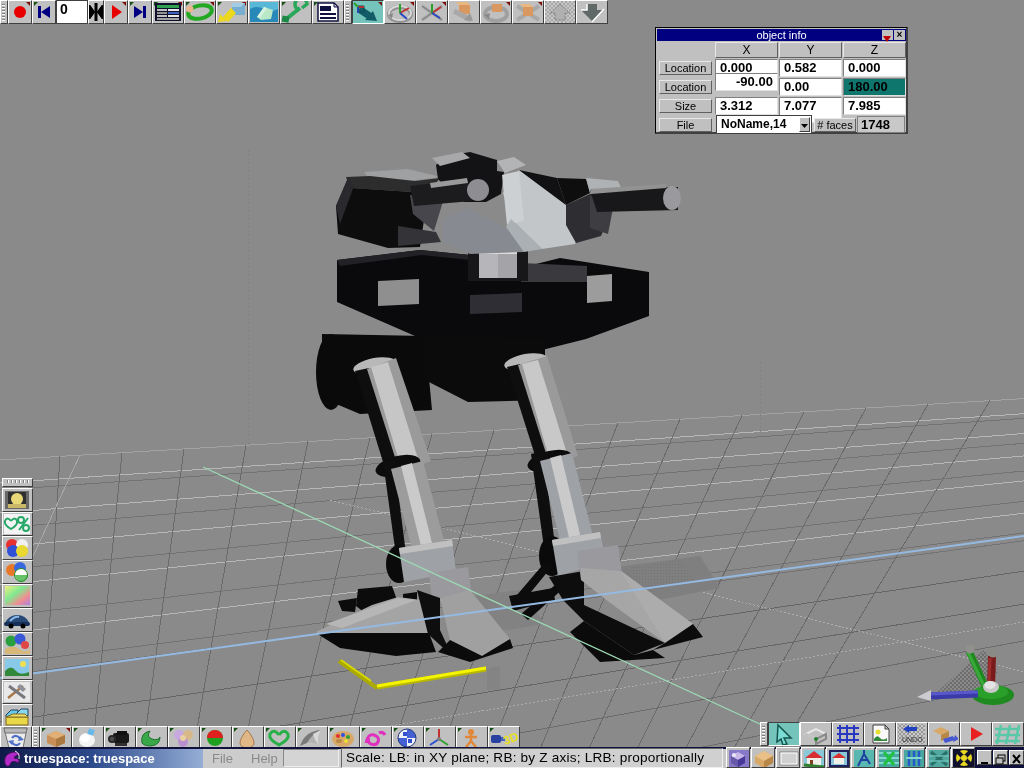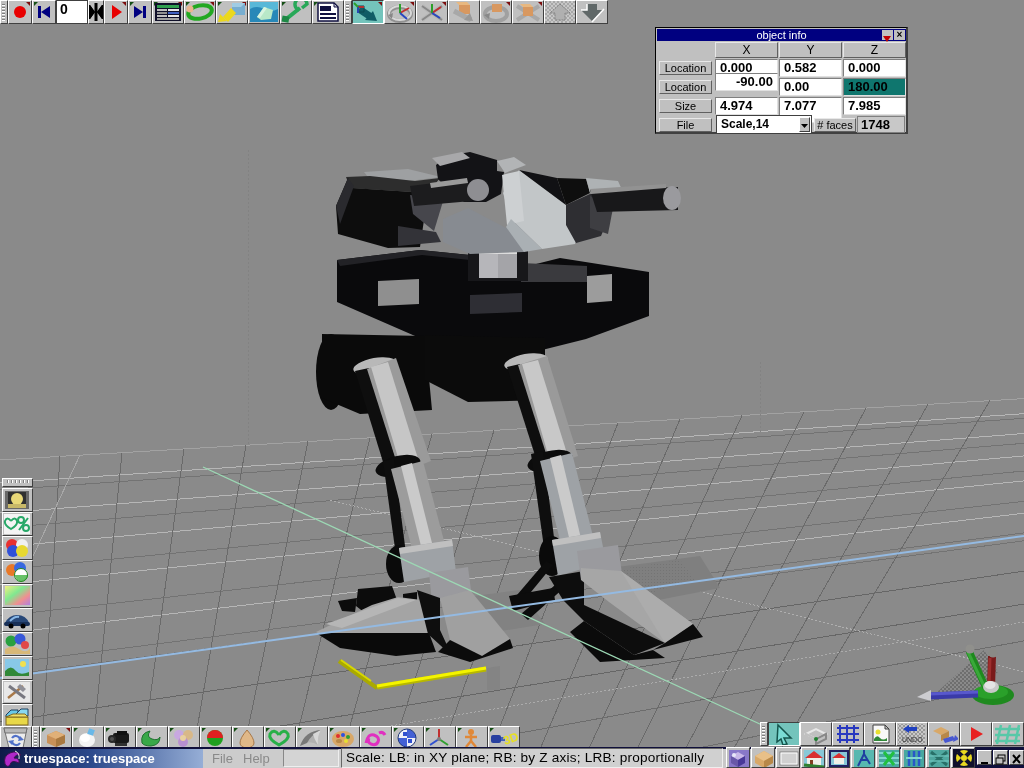--- a/index.html
+++ b/index.html
@@ -389,25 +389,25 @@
       <div class="abs" style="left:187px;top:14px;width:63px;height:16px;background:#c0c0c0;border-top:1px solid #e8e8e8;border-left:1px solid #e8e8e8;border-right:1px solid #606060;border-bottom:1px solid #606060;box-sizing:border-box;font:12px 'Liberation Sans',sans-serif;text-align:center;line-height:14px">Z</div>
       <div class="abs" style="left:3px;top:33px;width:53px;height:14px;background:#c0c0c0;border-top:1px solid #e8e8e8;border-left:1px solid #e8e8e8;border-right:1px solid #606060;border-bottom:1px solid #606060;box-sizing:border-box;font:11px 'Liberation Sans',sans-serif;text-align:center;line-height:12px">Location</div>
       <div class="abs" style="left:59px;top:31px;width:63px;height:18px;background:#fff;border:1px solid #808080;border-right:1px solid #e0e0e0;border-bottom:1px solid #e0e0e0;box-sizing:border-box;font:bold 13px 'Liberation Sans',sans-serif;line-height:16px;padding-left:4px">0.000</div>
       <div class="abs" style="left:123px;top:31px;width:63px;height:18px;background:#fff;border:1px solid #808080;border-right:1px solid #e0e0e0;border-bottom:1px solid #e0e0e0;box-sizing:border-box;font:bold 13px 'Liberation Sans',sans-serif;line-height:16px;padding-left:4px">0.582</div>
       <div class="abs" style="left:187px;top:31px;width:63px;height:18px;background:#fff;border:1px solid #808080;border-right:1px solid #e0e0e0;border-bottom:1px solid #e0e0e0;box-sizing:border-box;font:bold 13px 'Liberation Sans',sans-serif;line-height:16px;padding-left:4px">0.000</div>
       <div class="abs" style="left:3px;top:52px;width:53px;height:14px;background:#c0c0c0;border-top:1px solid #e8e8e8;border-left:1px solid #e8e8e8;border-right:1px solid #606060;border-bottom:1px solid #606060;box-sizing:border-box;font:11px 'Liberation Sans',sans-serif;text-align:center;line-height:12px">Location</div>
       <div class="abs" style="left:59px;top:45px;width:63px;height:18px;background:#fff;border:1px solid #808080;border-right:1px solid #e0e0e0;border-bottom:1px solid #e0e0e0;box-sizing:border-box;font:bold 13px 'Liberation Sans',sans-serif;line-height:16px;padding-left:20px">-90.00</div>
       <div class="abs" style="left:123px;top:50px;width:63px;height:18px;background:#fff;border:1px solid #808080;border-right:1px solid #e0e0e0;border-bottom:1px solid #e0e0e0;box-sizing:border-box;font:bold 13px 'Liberation Sans',sans-serif;line-height:16px;padding-left:4px">0.00</div>
       <div class="abs" style="left:187px;top:50px;width:63px;height:18px;background:#0f766e;border:1px solid #808080;border-right:1px solid #e0e0e0;border-bottom:1px solid #e0e0e0;box-sizing:border-box;font:bold 13px 'Liberation Sans',sans-serif;line-height:16px;padding-left:4px">180.00</div>
       <div class="abs" style="left:3px;top:71px;width:53px;height:14px;background:#c0c0c0;border-top:1px solid #e8e8e8;border-left:1px solid #e8e8e8;border-right:1px solid #606060;border-bottom:1px solid #606060;box-sizing:border-box;font:11px 'Liberation Sans',sans-serif;text-align:center;line-height:12px">Size</div>
-      <div class="abs" style="left:59px;top:69px;width:63px;height:18px;background:#fff;border:1px solid #808080;border-right:1px solid #e0e0e0;border-bottom:1px solid #e0e0e0;box-sizing:border-box;font:bold 13px 'Liberation Sans',sans-serif;line-height:16px;padding-left:4px">4.974</div>
+      <div class="abs" style="left:59px;top:69px;width:63px;height:18px;background:#fff;border:1px solid #808080;border-right:1px solid #e0e0e0;border-bottom:1px solid #e0e0e0;box-sizing:border-box;font:bold 13px 'Liberation Sans',sans-serif;line-height:16px;padding-left:4px">3.312</div>
       <div class="abs" style="left:123px;top:69px;width:63px;height:26px;background:#fff;border:1px solid #808080;border-right:1px solid #e0e0e0;border-bottom:1px solid #e0e0e0;box-sizing:border-box;font:bold 13px 'Liberation Sans',sans-serif;line-height:16px;padding-left:4px">7.077</div>
       <div class="abs" style="left:187px;top:69px;width:63px;height:18px;background:#fff;border:1px solid #808080;border-right:1px solid #e0e0e0;border-bottom:1px solid #e0e0e0;box-sizing:border-box;font:bold 13px 'Liberation Sans',sans-serif;line-height:16px;padding-left:4px">7.985</div>
       <div class="abs" style="left:3px;top:90px;width:53px;height:14px;background:#c0c0c0;border-top:1px solid #e8e8e8;border-left:1px solid #e8e8e8;border-right:1px solid #606060;border-bottom:1px solid #606060;box-sizing:border-box;font:11px 'Liberation Sans',sans-serif;text-align:center;line-height:12px">File</div>
-      <div class="abs" style="left:60px;top:87px;width:96px;height:19px;background:#fff;border:1px solid #404040;box-sizing:border-box;font:bold 12px 'Liberation Sans',sans-serif;line-height:17px;padding-left:4px">Scale,14</div>
+      <div class="abs" style="left:60px;top:87px;width:96px;height:19px;background:#fff;border:1px solid #404040;box-sizing:border-box;font:bold 12px 'Liberation Sans',sans-serif;line-height:17px;padding-left:4px">NoName,14</div>
       <div class="abs" style="left:143px;top:89px;width:11px;height:15px;background:#c0c0c0;border-top:1px solid #fff;border-left:1px solid #fff;border-right:1px solid #404040;border-bottom:1px solid #404040;box-sizing:border-box"><svg width="9" height="13">
           <polygon points="1,5 8,5 4.5,9" fill="#000"></polygon>
         </svg></div>
       <div class="abs" style="left:158px;top:90px;width:42px;height:14px;background:#c0c0c0;border-top:1px solid #e8e8e8;border-left:1px solid #e8e8e8;border-right:1px solid #606060;border-bottom:1px solid #606060;box-sizing:border-box;font:11px 'Liberation Sans',sans-serif;text-align:center;line-height:12px"># faces</div>
       <div class="abs" style="left:201px;top:88px;width:48px;height:17px;background:#c8c8c8;border:1px solid #808080;box-sizing:border-box;font:bold 13px 'Liberation Sans',sans-serif;line-height:15px;padding-left:3px">1748</div>
     </div>
   </div>
 
 <div id="ltb">
     <div class="grip" style="left:2px;top:478px;width:31px;height:9px">
@@ -735,21 +735,21 @@
 <div id="sbar">
     <div class="abs" style="left:0;top:747px;width:1024px;height:21px;background:#c8c8c8;border-top:2px solid #10103c;box-sizing:border-box"></div>
     <div class="abs" style="left:0;top:749px;width:203px;height:19px;background:linear-gradient(90deg,#0e1a48 0%,#2c4a8c 45%,#96aed6 100%);"></div>
     <svg class="abs" width="24" height="20" style="left:1px;top:748px">
       <path d="M4,16 q-2,-8 5,-11 q7,-3 11,2 q-5,-1 -7,3 q6,0 5,5 q-8,-4 -9,2 q-3,3 -5,-1" fill="#b028c8" stroke="#401050" stroke-width="1"></path>
       <path d="M14,3 q5,2 4,8" fill="none" stroke="#e8e8e8" stroke-width="1"></path>
     </svg>
     <div class="abs" style="left:24px;top:750px;width:180px;height:17px;color:#fff;font:bold 13px 'Liberation Sans',sans-serif;line-height:17px">truespace: truespace</div>
     <div class="abs" style="left:203px;top:749px;width:139px;height:19px;background:#ccc"></div>
     <div class="abs" style="left:212px;top:751px;color:#8a8a8a;font:13px 'Liberation Sans',sans-serif">File</div>
-    <div class="abs" style="left:243px;top:751px;color:#8a8a8a;font:13px 'Liberation Sans',sans-serif">Help</div>
+    <div class="abs" style="left:251px;top:751px;color:#8a8a8a;font:13px 'Liberation Sans',sans-serif">Help</div>
     <div class="abs" style="left:283px;top:749px;width:56px;height:18px;background:#d4d4d4;border:1px solid #888;border-right-color:#eee;border-bottom-color:#eee;box-sizing:border-box"></div>
     <div class="abs" style="left:341px;top:748px;width:382px;height:20px;background:#d0d0d0;border:1px solid #666;border-right-color:#eee;border-bottom-color:#eee;box-sizing:border-box;font:13.6px 'Liberation Sans',sans-serif;color:#000;line-height:18px;padding-left:4px;letter-spacing:0.2px;white-space:nowrap;overflow:hidden">Scale: LB: in XY plane; RB: by Z axis; LRB: proportionally</div>
     <div class="abs" style="left:726px;top:747px;width:24px;height:21px;background:#c0c0c0;border:1px solid #fff;border-right-color:#404040;border-bottom-color:#404040;box-sizing:border-box">
       <svg width="22" height="19" style="position:absolute;left:0;top:0">
         <rect x="2" y="2" width="20" height="17" fill="#8878c8"></rect>
         <polygon points="4,8 11,4 18,8 11,12" fill="#c8b8e8"></polygon>
         <polygon points="4,8 11,12 11,19 4,15" fill="#6858a8"></polygon>
         <polygon points="18,8 11,12 11,19 18,15" fill="#483898"></polygon>
         <circle cx="7" cy="7" r="2" fill="#e8e8f8"></circle>
       </svg>

